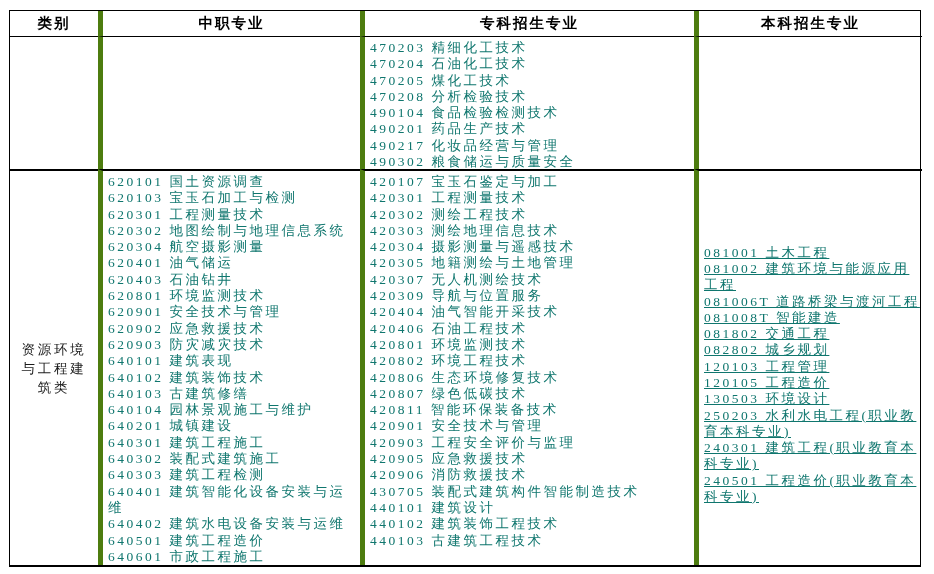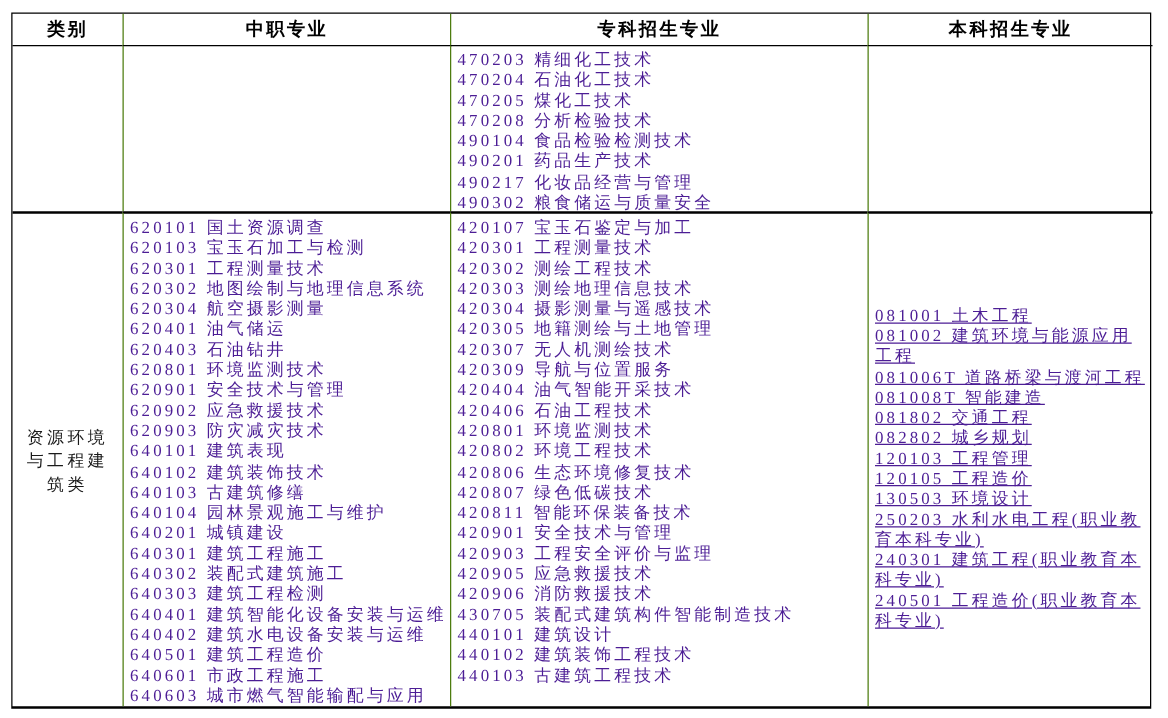--- a/index.html
+++ b/index.html
@@ -30,40 +30,40 @@
     display: grid;
     grid-template-columns: 88px 262px 334px 228px;
     grid-template-rows: 25px 133px auto;
     background: #fff;
   }
   .cell {
     box-sizing: border-box;
     overflow: hidden;
     padding: 0;
   }
-  .cell.vline { border-left: 1px solid #4d7c0f; }
+  .cell.vline { border-left: 5px solid #4d7c0f; }
   .cell.hline1 { border-top: 1px solid #000; }   
   .cell.hline2 { border-top: 2px solid #000; }   
   .hcell {
     display: flex;
     align-items: center;
     justify-content: center;
     font-weight: bold;
     font-size: 14.5px;
     letter-spacing: 2px;
     color: #000;
   }
   .major-list {
     margin: 0;
     padding: 3px 2px 0 5px;
     list-style: none;
     font-size: 13.5px;
     line-height: 16.3px;
     letter-spacing: 2.5px;
-    color: #4c1d95;
+    color: #0f766e;
   }
   .major-list li { margin: 0; padding: 0; }
   .cat-cell {
     display: flex;
     align-items: center;
     justify-content: center;
     text-align: center;
     font-size: 13.5px;
     letter-spacing: 2.8px;
     line-height: 19px;

